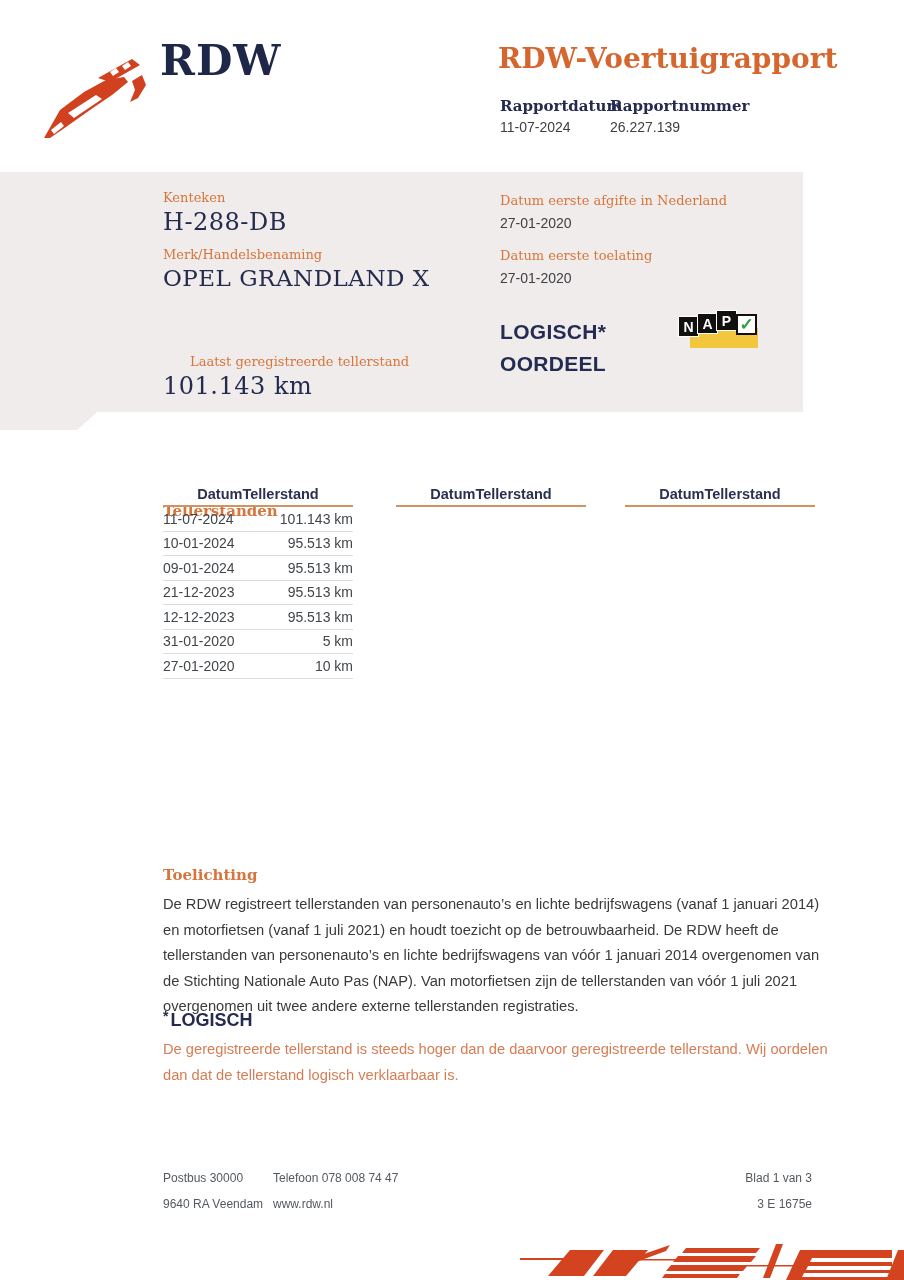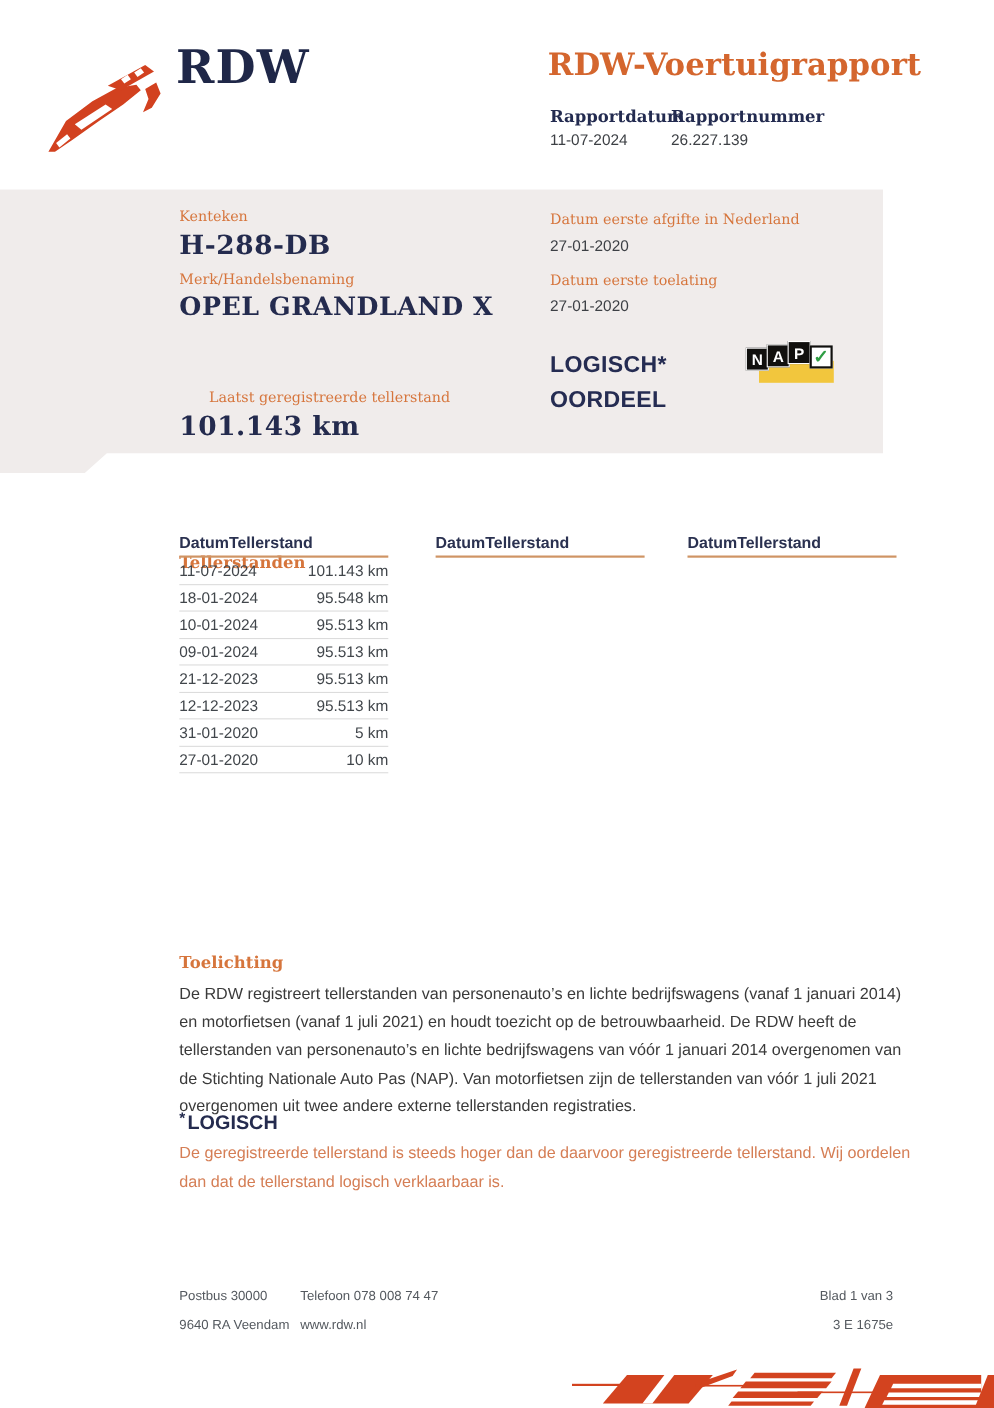--- a/index.html
+++ b/index.html
@@ -15,40 +15,40 @@
                font-weight:700; font-size:28px; color:#d4662e; }
   .meta-label { font-family:"DejaVu Serif", serif; font-weight:700;
                 font-size:15px; color:#232b50; }
   .meta-value { font-size:14px; color:#3d4045; }
 
   
   .panel { left:0; top:172px; width:803px; height:258px; background:#f0eceb;
            clip-path: polygon(0 0, 100% 0, 100% 93%, 12.1% 93%, 9.6% 100%, 0 100%); }
   .olabel { font-family:"DejaVu Serif", serif; font-weight:400;
             font-size:13px; color:#d6753c; }
-  .bigval { font-family:"DejaVu Serif", serif; font-weight:700;
+  .bigval { font-family:"DejaVu Serif", serif; font-weight:400;
             font-size:24px; color:#242b4e; letter-spacing:0.5px; }
   .dval { font-size:14px; color:#3d4045; }
   .oordeel { font-size:21px; font-weight:bold; color:#252c52;
              line-height:32px; letter-spacing:0.3px; }
 
   
   .nap { left:678px; top:308px; width:86px; height:46px; }
   .nap .yellow { position:absolute; left:12px; top:20px; width:68px; height:20px; background:#f2c63d; }
   .nap .tile { position:absolute; width:21px; height:21px; background:#11100e; color:#ffffff;
                font-weight:bold; font-size:14px; text-align:center; line-height:21px;
                border:1px solid #ffffff; }
   .nap .check-tile { position:absolute; width:21px; height:21px; background:#ffffff;
                      border:2px solid #11100e; color:#2f9e44; font-size:17px; font-weight:bold;
                      text-align:center; line-height:18px; }
 
   
   .tbl-title { left:163px; top:466px;margin-top:36px; }
   .grp { top:486px; width:190px; }
-  .grp-head { display:flex; justify-content:flex-start;
+  .grp-head { display:flex; justify-content:center;
               border-bottom:2px solid #cf9464; padding-bottom:3px; }
   .grp-head span { font-size:14.5px; font-weight:bold; color:#2a3150; }
   .trow { display:flex; justify-content:space-between; height:24.5px;
           align-items:center; border-bottom:1px solid #dcdcdc; }
   .trow span { font-size:14px; color:#41464b; }
 
   
   .sec-title { font-family:"DejaVu Serif", serif; font-weight:700;
                font-size:15px; color:#d6753c; }
   .para { left:163px; top:892px; width:658px; font-size:14.7px; color:#3a3a3a;
@@ -115,24 +115,20 @@
 <div class="abs sec-title tbl-title">Tellerstanden</div>
 
 <div class="abs grp" style="left:163px;">
   <div class="grp-head">
     <span>Datum</span>
     <span>Tellerstand</span>
   </div>
   <div class="trow">
     <span>11-07-2024</span>
     <span>101.143 km</span>
-  </div>
-  <div class="trow">
-    <span>18-01-2024</span>
-    <span>95.548 km</span>
   </div>
   <div class="trow">
     <span>10-01-2024</span>
     <span>95.513 km</span>
   </div>
   <div class="trow">
     <span>09-01-2024</span>
     <span>95.513 km</span>
   </div>
   <div class="trow">

